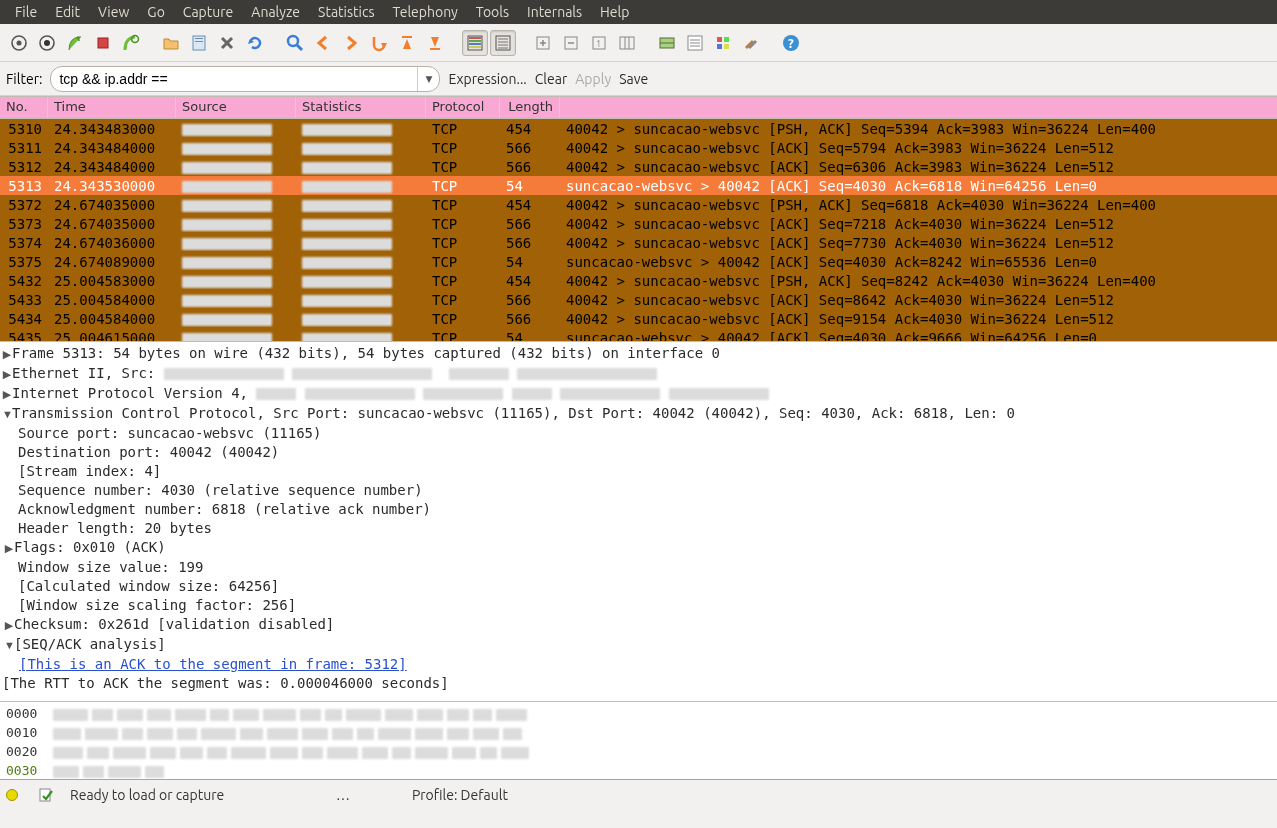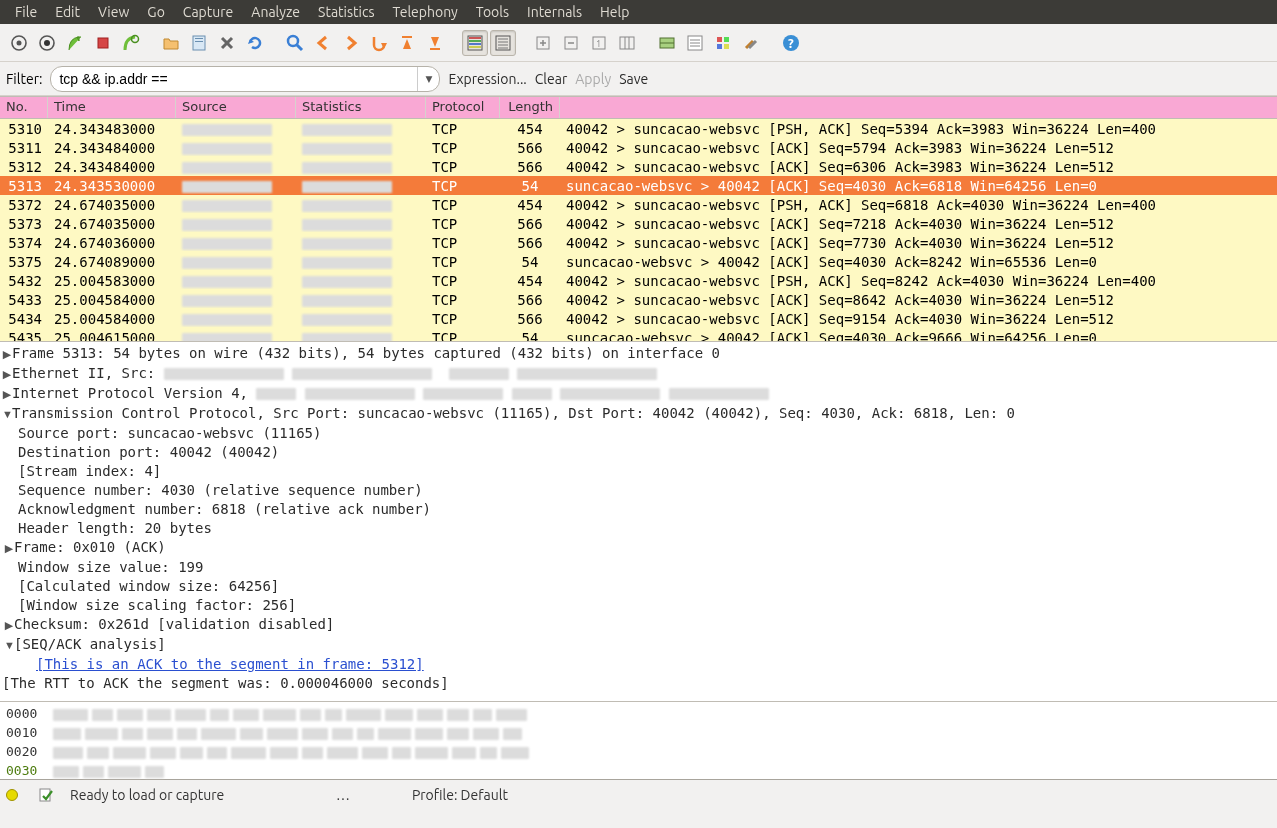--- a/index.html
+++ b/index.html
@@ -120,29 +120,29 @@
   .col-proto { width: 74px;}
   .col-len { width: 60px; text-align: right;}
   .col-info { flex: 1; }
   .pl-body { height: 224px; overflow-y: auto; }
   .pl-row {
     display: flex;
     height: 19px;
     align-items: center;
     white-space: nowrap;
   }
-  .pl-row.tcp { background: #fef9c3; }
+  .pl-row.tcp { background: #a16207; }
   .pl-row.sel { background: #f47b3a; color: #fff; }
   .pl-row .cell { padding: 0 6px; overflow: hidden; }
   .cell-no { width: 48px; text-align: right;}
   .cell-time { width: 128px;}
   .cell-src { width: 120px;}
   .cell-dst { width: 130px;}
   .cell-proto { width: 74px;}
-  .cell-len { width: 60px; text-align: center;}
+  .cell-len { width: 60px; text-align: left;}
   .cell-info { flex: 1; }
   .cell-src .redacted, .cell-dst .redacted { width: 90px; }
   .tree-pane {
     background: #fff;
     font-family: "DejaVu Sans Mono", monospace;
     font-size: 14px;
     height: 360px;
     overflow-y: auto;
     border-bottom: 1px solid #c0bcb4;
     padding: 2px 0;
@@ -513,29 +513,29 @@
   <div class="tree-line"><span class="exp">▶</span><span>Internet Protocol Version 4, </span><span class="redacted" style="width:40px"></span>&nbsp;<span class="redacted" style="width:110px"></span>&nbsp;<span class="redacted" style="width:80px"></span>&nbsp;<span class="redacted" style="width:40px"></span>&nbsp;<span class="redacted" style="width:100px"></span>&nbsp;<span class="redacted" style="width:100px"></span></div>
   <div class="tree-line"><span class="exp">▼</span><span>Transmission Control Protocol, Src Port: suncacao-websvc (11165), Dst Port: 40042 (40042), Seq: 4030, Ack: 6818, Len: 0</span></div>
   <div id="tree-d1">
       <div class="tree-line l1">Source port: suncacao-websvc (11165)</div>
       <div class="tree-line l1">Destination port: 40042 (40042)</div>
       <div class="tree-line l1">[Stream index: 4]</div>
       <div class="tree-line l1">Sequence number: 4030    (relative sequence number)</div>
       <div class="tree-line l1">Acknowledgment number: 6818    (relative ack number)</div>
       <div class="tree-line l1">Header length: 20 bytes</div>
     </div>
-  <div class="tree-line l1"><span class="exp" style="margin-left:-14px">▶</span><span>Frame: 0x010 (ACK)</span></div>
+  <div class="tree-line l1"><span class="exp" style="margin-left:-14px">▶</span><span>Flags: 0x010 (ACK)</span></div>
   <div id="tree-d2">
       <div class="tree-line l1">Window size value: 199</div>
       <div class="tree-line l1">[Calculated window size: 64256]</div>
       <div class="tree-line l1">[Window size scaling factor: 256]</div>
     </div>
   <div class="tree-line l1"><span class="exp" style="margin-left:-14px">▶</span><span>Checksum: 0x261d [validation disabled]</span></div>
   <div class="tree-line l1"><span class="exp" style="margin-left:-14px">▼</span><span>[SEQ/ACK analysis]</span></div>
-  <div class="tree-line" style="padding-left:36px"><span class="link">[This is an ACK to the segment in frame: 5312]</span></div>
+  <div class="tree-line" style="padding-left:19px"><span class="link">[This is an ACK to the segment in frame: 5312]</span></div>
   <div class="tree-line" style=""><span>[The RTT to ACK the segment was: 0.000046000 seconds]</span></div>
 </div>
 
 <div class="bytes-pane" id="bytespane">
     <div class="bytes-line"><span style="color:#333">0000</span>&nbsp;&nbsp;<span class="redacted" style="width:35px;margin-right:4px"></span><span class="redacted" style="width:21.5px;margin-right:4px"></span><span class="redacted" style="width:26px;margin-right:4px"></span><span class="redacted" style="width:23.75px;margin-right:4px"></span><span class="redacted" style="width:30.5px;margin-right:4px"></span><span class="redacted" style="width:19.25px;margin-right:4px"></span><span class="redacted" style="width:26px;margin-right:4px"></span><span class="redacted" style="width:32.75px;margin-right:4px"></span><span class="redacted" style="width:21.5px;margin-right:4px"></span><span class="redacted" style="width:17px;margin-right:4px"></span><span class="redacted" style="width:35px;margin-right:4px"></span><span class="redacted" style="width:28.25px;margin-right:4px"></span><span class="redacted" style="width:26px;margin-right:4px"></span><span class="redacted" style="width:21.5px;margin-right:4px"></span><span class="redacted" style="width:19.25px;margin-right:4px"></span><span class="redacted" style="width:30.5px;margin-right:4px"></span></div>
     <div class="bytes-line"><span style="color:#333">0010</span>&nbsp;&nbsp;<span class="redacted" style="width:28.25px;margin-right:4px"></span><span class="redacted" style="width:32.75px;margin-right:4px"></span><span class="redacted" style="width:21.5px;margin-right:4px"></span><span class="redacted" style="width:26px;margin-right:4px"></span><span class="redacted" style="width:19.25px;margin-right:4px"></span><span class="redacted" style="width:35px;margin-right:4px"></span><span class="redacted" style="width:23.75px;margin-right:4px"></span><span class="redacted" style="width:30.5px;margin-right:4px"></span><span class="redacted" style="width:26px;margin-right:4px"></span><span class="redacted" style="width:21.5px;margin-right:4px"></span><span class="redacted" style="width:17px;margin-right:4px"></span><span class="redacted" style="width:32.75px;margin-right:4px"></span><span class="redacted" style="width:28.25px;margin-right:4px"></span><span class="redacted" style="width:21.5px;margin-right:4px"></span><span class="redacted" style="width:26px;margin-right:4px"></span><span class="redacted" style="width:19.25px;margin-right:4px"></span></div>
     <div class="bytes-line"><span style="color:#333">0020</span>&nbsp;&nbsp;<span class="redacted" style="width:30.5px;margin-right:4px"></span><span class="redacted" style="width:21.5px;margin-right:4px"></span><span class="redacted" style="width:32.75px;margin-right:4px"></span><span class="redacted" style="width:26px;margin-right:4px"></span><span class="redacted" style="width:23.75px;margin-right:4px"></span><span class="redacted" style="width:19.25px;margin-right:4px"></span><span class="redacted" style="width:35px;margin-right:4px"></span><span class="redacted" style="width:28.25px;margin-right:4px"></span><span class="redacted" style="width:21.5px;margin-right:4px"></span><span class="redacted" style="width:30.5px;margin-right:4px"></span><span class="redacted" style="width:26px;margin-right:4px"></span><span class="redacted" style="width:19.25px;margin-right:4px"></span><span class="redacted" style="width:32.75px;margin-right:4px"></span><span class="redacted" style="width:23.75px;margin-right:4px"></span><span class="redacted" style="width:17px;margin-right:4px"></span><span class="redacted" style="width:28.25px;margin-right:4px"></span></div>
     <div class="bytes-line"><span style="color:#4d7c0f">0030</span>&nbsp;&nbsp;<span class="redacted" style="width:26px;margin-right:4px"></span><span class="redacted" style="width:21.5px;margin-right:4px"></span><span class="redacted" style="width:32.75px;margin-right:4px"></span><span class="redacted" style="width:19.25px;margin-right:4px"></span></div>
   </div>
 

